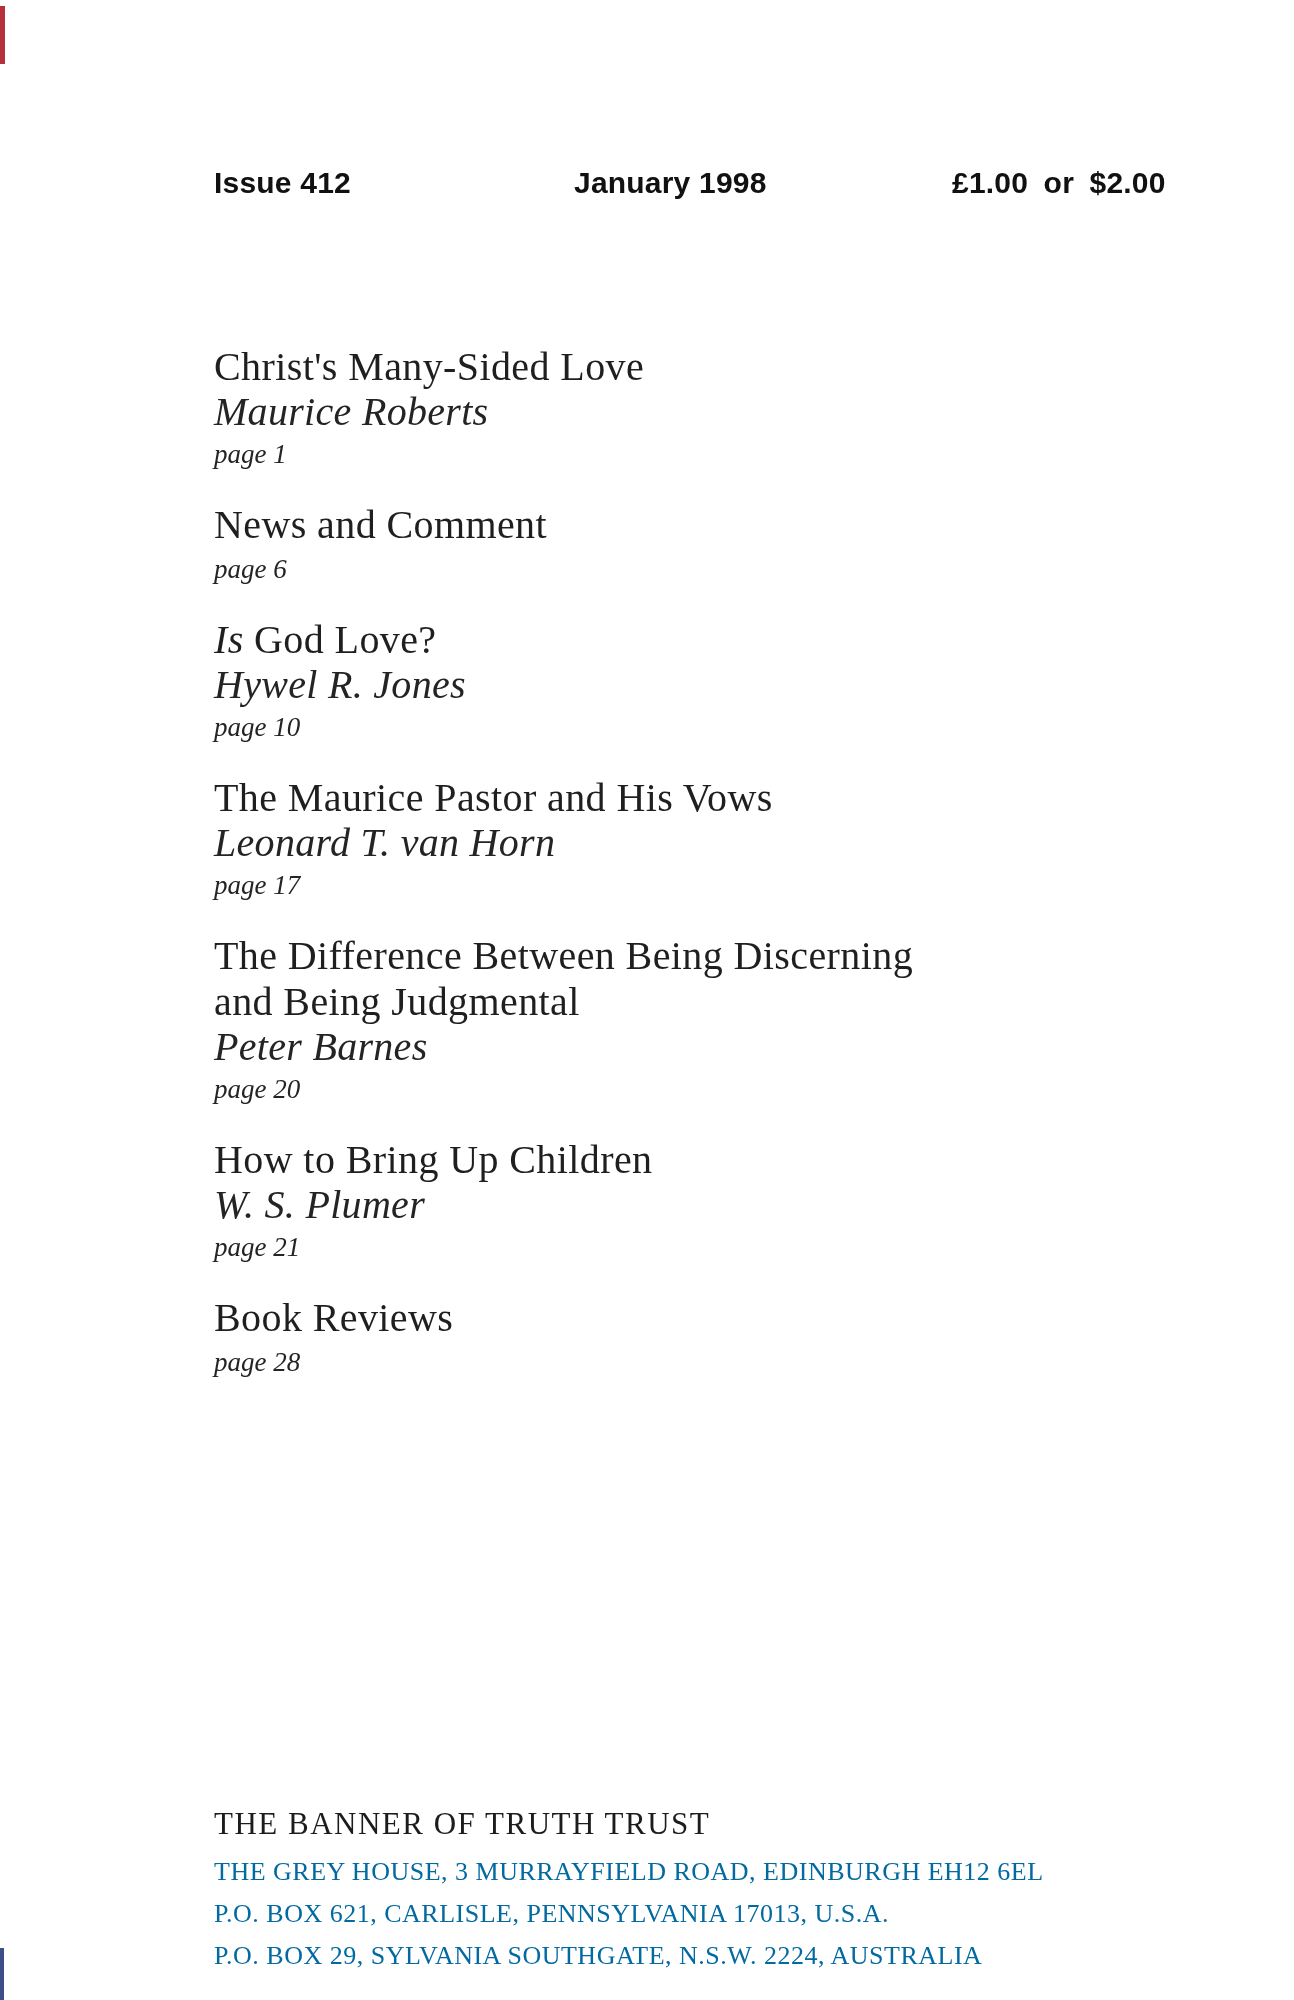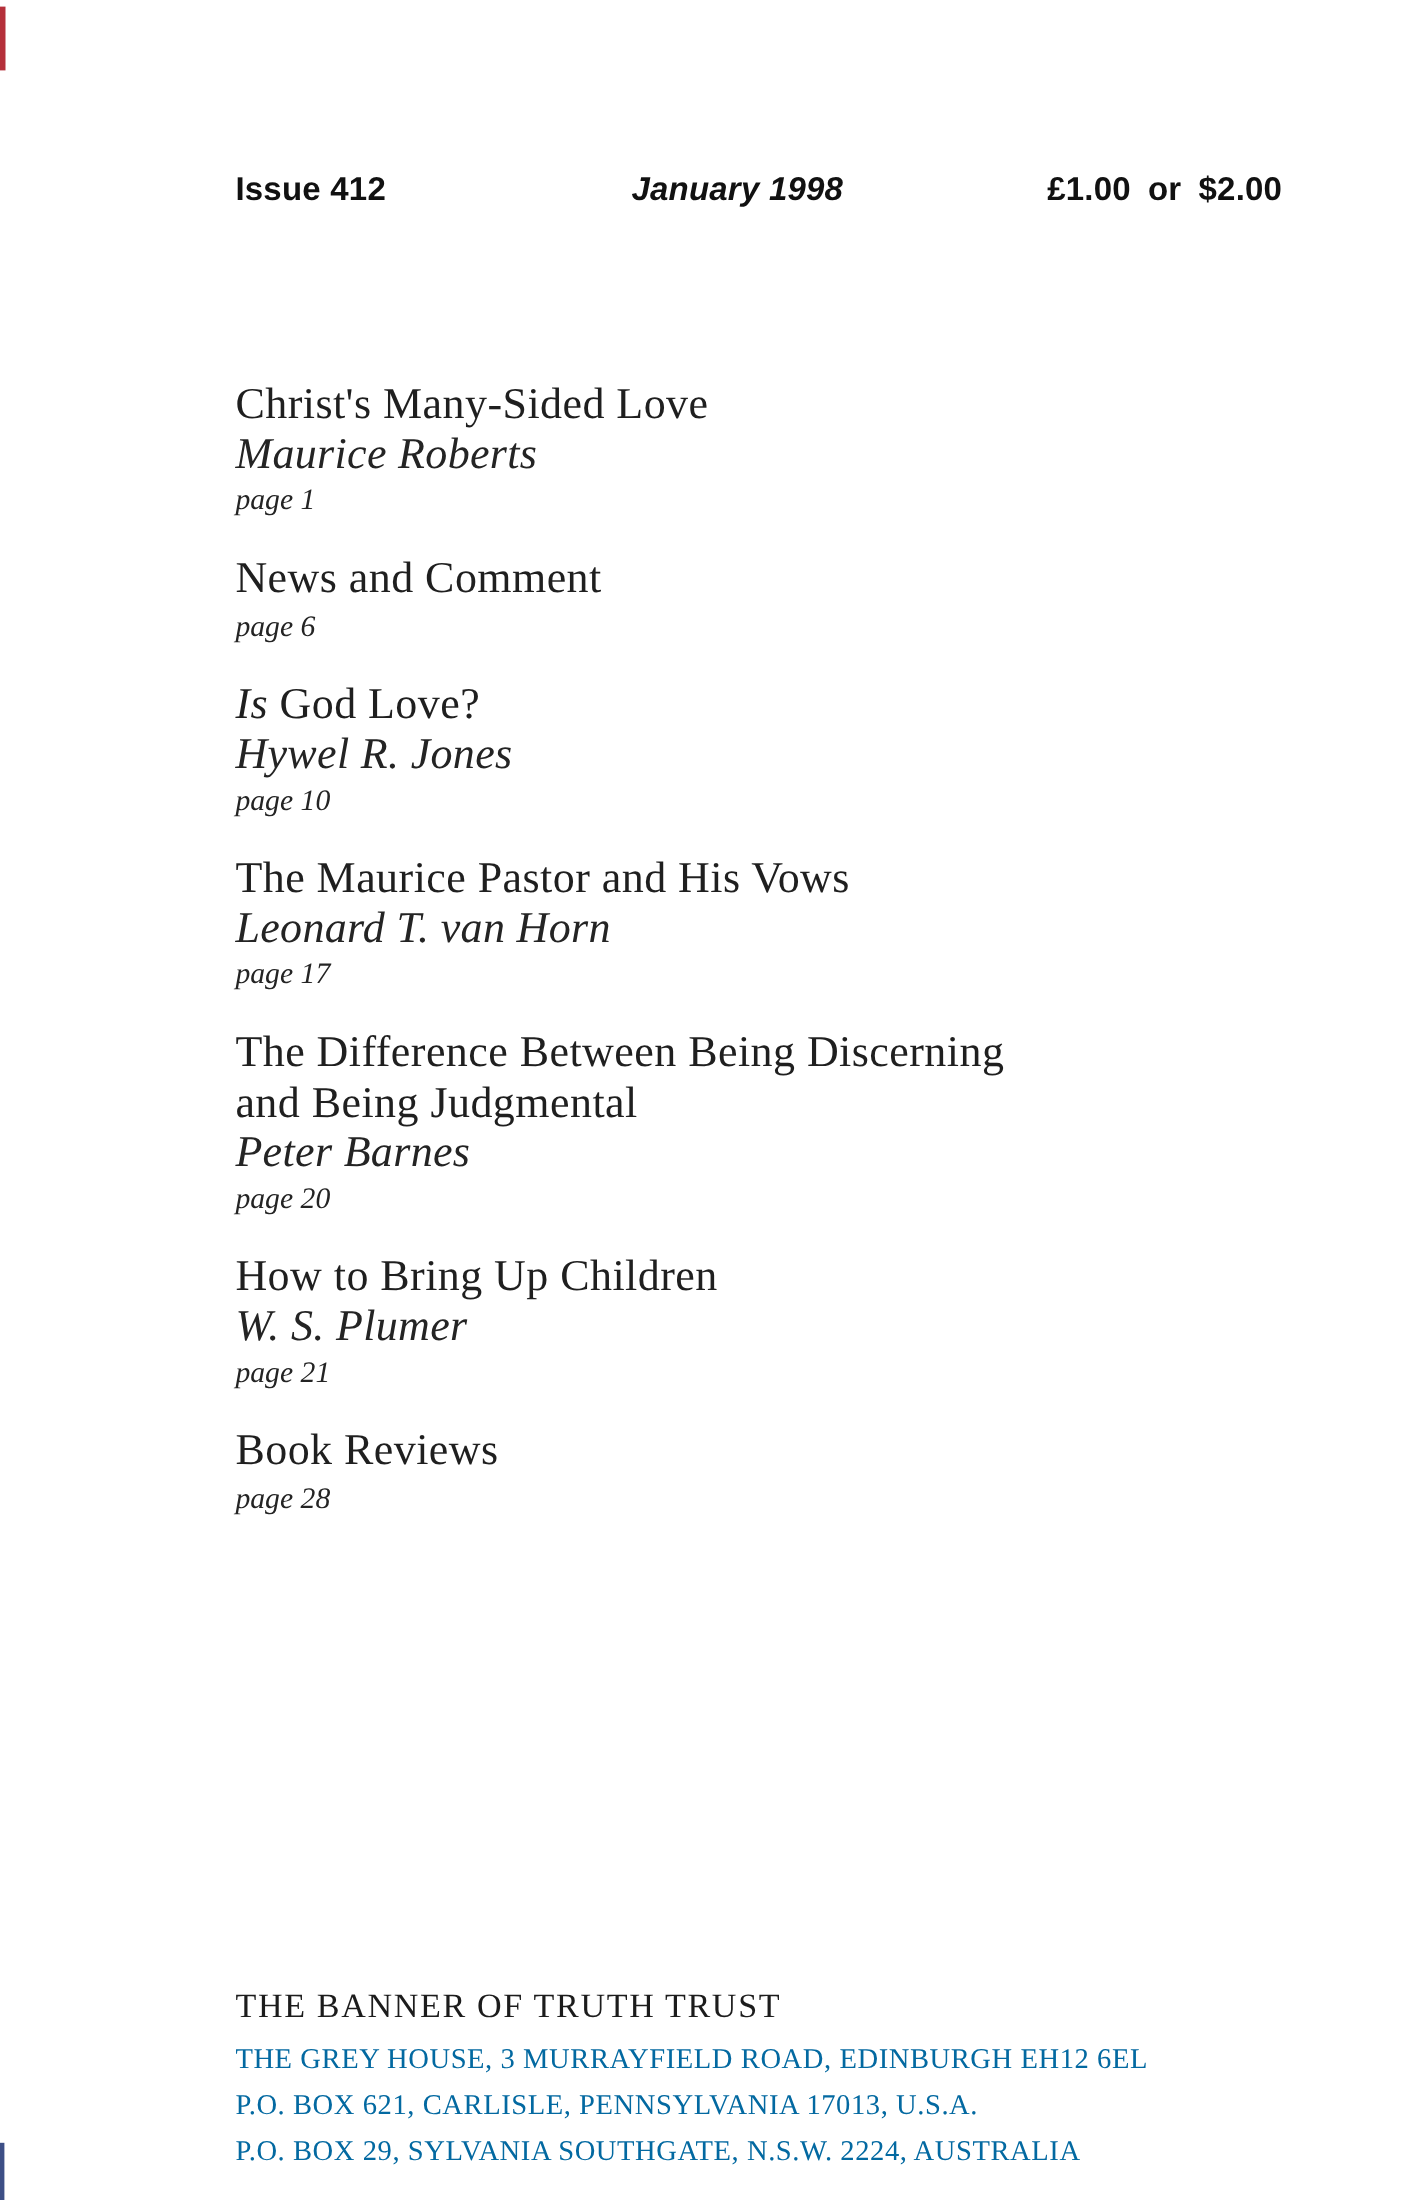--- a/index.html
+++ b/index.html
@@ -14,30 +14,30 @@
   }
 
   
   .artifact { position: absolute; left: 0; }
   .artifact.top    { top: 6px;    width: 5px; height: 58px; background: #b5303a; }
   .artifact.bottom { top: 1948px; width: 4px; height: 52px; background: #3d4f86; }
 
   
   .masthead-item {
     position: absolute;
-    top: 156px;
+    top: 166px;
     font-family: "Liberation Sans", sans-serif;
     font-weight: bold;
     font-size: 30px;
     color: #111111;
     letter-spacing: 0.2px;
     white-space: nowrap;
   }
   .issue { left: 214px; }
-  .date  { left: 574px; font-style: italic; }
+  .date  { left: 574px; }
   .price { left: 952px; word-spacing: 7px; }
 
   
   .toc {
     position: absolute;
     left: 214px;
     top: 344px;
     width: 1010px;
   }
   .entry { margin: 0 0 27px 0; }

